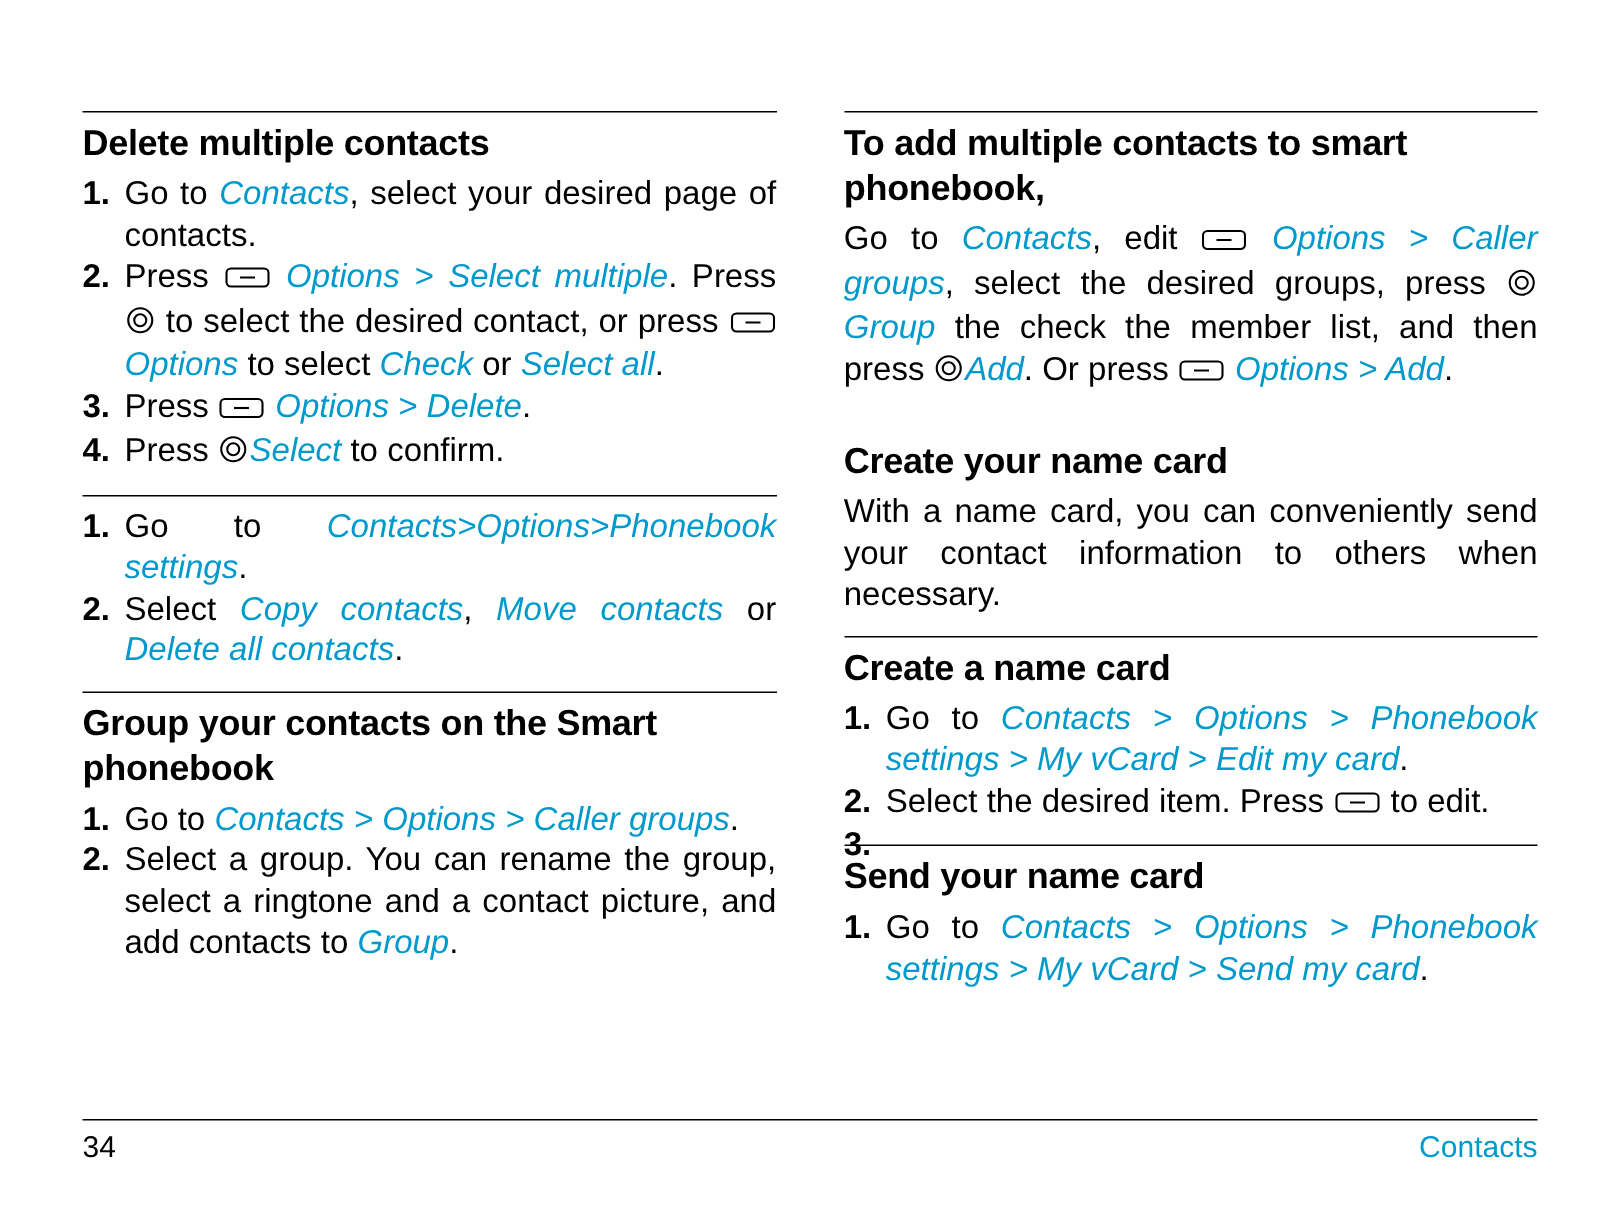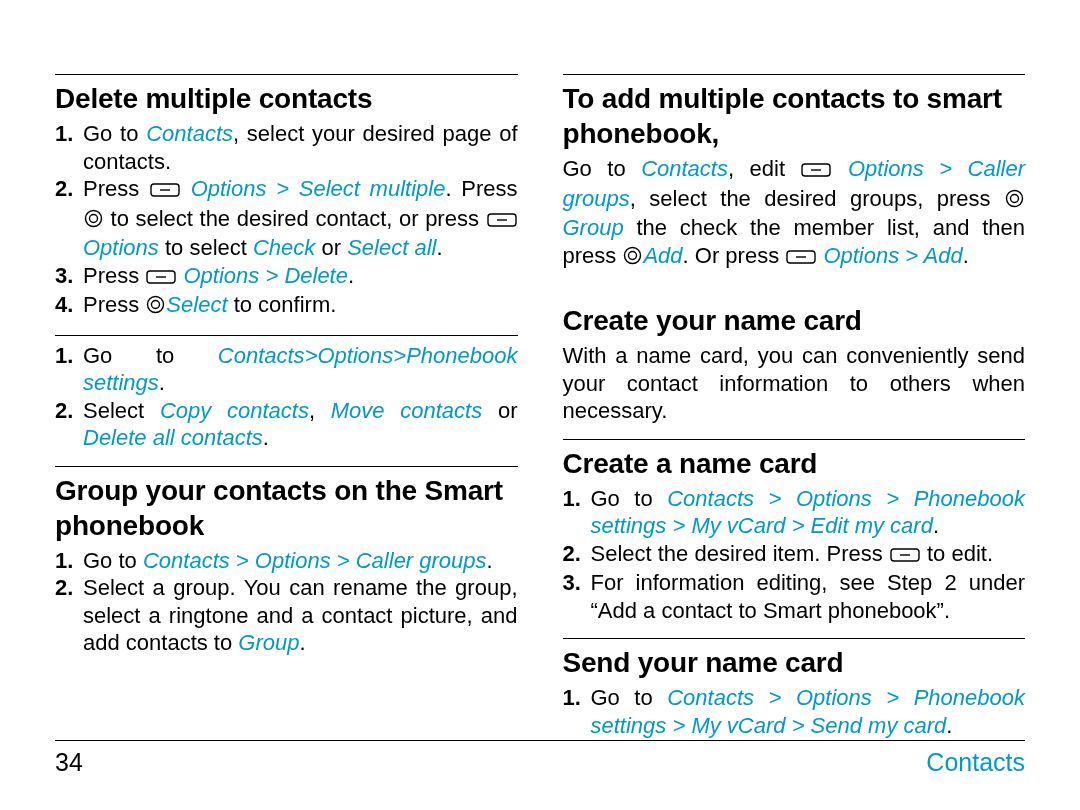--- a/index.html
+++ b/index.html
@@ -21,21 +21,21 @@
   .col {
     flex: 1;
     min-width: 0;
   }
   .rule {
     border: none;
     border-top: 1.5px solid #000;
     margin: 14px 0 6px 0;
   }
   h2 {
-    font-size: 28px;
+    font-size: 24px;
     font-weight: 700;
     margin: 6px 0 4px 0;
     color: #000;
     letter-spacing: -0.2px;
   }
   ol {
     list-style: none;
     padding-left: 0;
     margin: 0;
   }
@@ -69,21 +69,21 @@
     bottom: 32px;
   }
   .footer hr {
     border: none;
     border-top: 1.5px solid #000;
     margin-bottom: 6px;
   }
   .footer-row {
     display: flex;
     justify-content: space-between;
-    font-size: 25px;
+    font-size: 20px;
   }
   .footer-row .pn { color: #000; }
   .footer-row .sect { color: #0099cc; }
 </style>
 </head>
 <body>
 
 <svg width="0" height="0" style="position:absolute">
   <defs>
     <g id="softkey-icon">
@@ -172,21 +172,20 @@
     <ol>
       <li><span class="num">1.</span>
         <span>Go to </span><span class="hl-i">Contacts</span><span class="hl-i"> &gt; </span><span class="hl-i">Options</span><span class="hl-i"> &gt; </span><span class="hl-i">Phonebook settings</span><span class="hl-i"> &gt; </span><span class="hl-i">My vCard</span><span class="hl-i"> &gt; </span><span class="hl-i">Edit my card</span><span>.</span>
       </li>
       <li><span class="num">2.</span>
         <span>Select the desired item. Press </span><span class="icon softkey"><svg viewBox="0 0 30 14">
               <use href="#softkey-icon"></use>
             </svg></span><span> to edit.</span>
       </li>
       <li><span class="num">3.</span>
-        <span>For information editing, see Step 2 under “Add a contact to Smart phonebook”.</span>
       </li>
     </ol>
 
     <hr class="rule">
     <h2>Send your name card</h2>
     <ol>
       <li><span class="num">1.</span>
         <span>Go to </span><span class="hl-i">Contacts</span><span class="hl-i"> &gt; </span><span class="hl-i">Options</span><span class="hl-i"> &gt; </span><span class="hl-i">Phonebook settings</span><span class="hl-i"> &gt; </span><span class="hl-i">My vCard</span><span class="hl-i"> &gt; </span><span class="hl-i">Send my card</span><span>.</span>
       </li>
     </ol>

